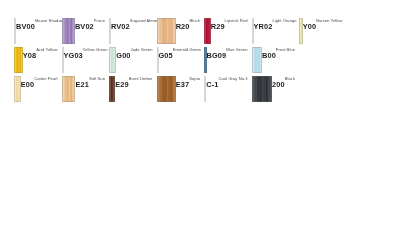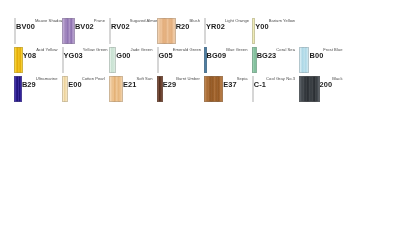--- a/index.html
+++ b/index.html
@@ -86,20 +86,27 @@
         <div class="cname">Sugared Almond Pink</div>
       </div>
       <div class="cell">
         <div class="swatch" style="background: linear-gradient(90deg, rgb(242, 208, 173) 0%, rgb(237, 192, 149) 18%, rgb(229, 173, 120) 38%, rgb(237, 192, 149) 58%, rgb(229, 173, 120) 76%, rgb(237, 192, 149) 88%, rgb(242, 208, 173) 100%);">
           <div class="stripes" style="background: repeating-linear-gradient(90deg, rgba(255, 255, 255, 0.18) 0px, rgba(255, 255, 255, 0.18) 1px, rgba(0, 0, 0, 0.06) 1px, rgba(0, 0, 0, 0.06) 3px);"></div>
         </div>
         <div class="code">R20</div>
         <div class="cname">Blush</div>
       </div>
       <div class="cell">
+        <div class="swatch" style="background: linear-gradient(90deg, rgb(210, 42, 76) 0%, rgb(193, 24, 59) 18%, rgb(162, 8, 44) 38%, rgb(193, 24, 59) 58%, rgb(162, 8, 44) 76%, rgb(193, 24, 59) 88%, rgb(210, 42, 76) 100%);">
+          <div class="stripes" style="background: repeating-linear-gradient(90deg, rgba(255, 255, 255, 0.18) 0px, rgba(255, 255, 255, 0.18) 1px, rgba(0, 0, 0, 0.06) 1px, rgba(0, 0, 0, 0.06) 3px);"></div>
+        </div>
+        <div class="code">R29</div>
+        <div class="cname">Lipstick Red</div>
+      </div>
+      <div class="cell">
         <div class="swatch" style="background: linear-gradient(90deg, rgb(231, 156, 69) 0%, rgb(224, 138, 42) 18%, rgb(207, 122, 28) 38%, rgb(224, 138, 42) 58%, rgb(207, 122, 28) 76%, rgb(224, 138, 42) 88%, rgb(231, 156, 69) 100%);">
           <div class="stripes" style="background: repeating-linear-gradient(90deg, rgba(255, 255, 255, 0.18) 0px, rgba(255, 255, 255, 0.18) 1px, rgba(0, 0, 0, 0.06) 1px, rgba(0, 0, 0, 0.06) 3px);"></div>
         </div>
         <div class="code">YR02</div>
         <div class="cname">Light Orange</div>
       </div>
       <div class="cell">
         <div class="swatch" style="background: linear-gradient(90deg, rgb(247, 245, 210) 0%, rgb(242, 239, 188) 18%, rgb(233, 228, 164) 38%, rgb(242, 239, 188) 58%, rgb(233, 228, 164) 76%, rgb(242, 239, 188) 88%, rgb(247, 245, 210) 100%);">
           <div class="stripes" style="background: repeating-linear-gradient(90deg, rgba(255, 255, 255, 0.18) 0px, rgba(255, 255, 255, 0.18) 1px, rgba(0, 0, 0, 0.06) 1px, rgba(0, 0, 0, 0.06) 3px);"></div>
         </div>
@@ -137,42 +144,28 @@
         <div class="cname">Emerald Green</div>
       </div>
       <div class="cell">
         <div class="swatch" style="background: linear-gradient(90deg, rgb(102, 148, 182) 0%, rgb(75, 127, 166) 18%, rgb(58, 108, 147) 38%, rgb(75, 127, 166) 58%, rgb(58, 108, 147) 76%, rgb(75, 127, 166) 88%, rgb(102, 148, 182) 100%);">
           <div class="stripes" style="background: repeating-linear-gradient(90deg, rgba(255, 255, 255, 0.18) 0px, rgba(255, 255, 255, 0.18) 1px, rgba(0, 0, 0, 0.06) 1px, rgba(0, 0, 0, 0.06) 3px);"></div>
         </div>
         <div class="code">BG09</div>
         <div class="cname">Blue Green</div>
       </div>
       <div class="cell">
-        <div class="swatch" style="background: linear-gradient(90deg, rgb(170, 216, 190) 0%, rgb(143, 201, 168) 18%, rgb(118, 187, 147) 38%, rgb(143, 201, 168) 58%, rgb(118, 187, 147) 76%, rgb(143, 201, 168) 88%, rgb(170, 216, 190) 100%);">
-          <div class="stripes" style="background: repeating-linear-gradient(90deg, rgba(255, 255, 255, 0.18) 0px, rgba(255, 255, 255, 0.18) 1px, rgba(0, 0, 0, 0.06) 1px, rgba(0, 0, 0, 0.06) 3px);"></div>
-        </div>
-        <div class="code">BG23</div>
-        <div class="cname">Coral Sea</div>
-      </div>
-      <div class="cell">
         <div class="swatch" style="background: linear-gradient(90deg, rgb(215, 237, 244) 0%, rgb(195, 228, 239) 18%, rgb(169, 216, 232) 38%, rgb(195, 228, 239) 58%, rgb(169, 216, 232) 76%, rgb(195, 228, 239) 88%, rgb(215, 237, 244) 100%);">
           <div class="stripes" style="background: repeating-linear-gradient(90deg, rgba(255, 255, 255, 0.18) 0px, rgba(255, 255, 255, 0.18) 1px, rgba(0, 0, 0, 0.06) 1px, rgba(0, 0, 0, 0.06) 3px);"></div>
         </div>
         <div class="code">B00</div>
         <div class="cname">Frost Blue</div>
       </div>
     </div>
     <div class="row">
-      <div class="cell">
-        <div class="swatch" style="background: linear-gradient(90deg, rgb(65, 48, 174) 0%, rgb(46, 30, 150) 18%, rgb(31, 17, 121) 38%, rgb(46, 30, 150) 58%, rgb(31, 17, 121) 76%, rgb(46, 30, 150) 88%, rgb(65, 48, 174) 100%);">
-          <div class="stripes" style="background: repeating-linear-gradient(90deg, rgba(255, 255, 255, 0.18) 0px, rgba(255, 255, 255, 0.18) 1px, rgba(0, 0, 0, 0.06) 1px, rgba(0, 0, 0, 0.06) 3px);"></div>
-        </div>
-        <div class="code">B29</div>
-        <div class="cname">Ultramarine</div>
-      </div>
       <div class="cell">
         <div class="swatch" style="background: linear-gradient(90deg, rgb(250, 236, 206) 0%, rgb(246, 226, 182) 18%, rgb(240, 214, 157) 38%, rgb(246, 226, 182) 58%, rgb(240, 214, 157) 76%, rgb(246, 226, 182) 88%, rgb(250, 236, 206) 100%);">
           <div class="stripes" style="background: repeating-linear-gradient(90deg, rgba(255, 255, 255, 0.18) 0px, rgba(255, 255, 255, 0.18) 1px, rgba(0, 0, 0, 0.06) 1px, rgba(0, 0, 0, 0.06) 3px);"></div>
         </div>
         <div class="code">E00</div>
         <div class="cname">Cotton Pearl</div>
       </div>
       <div class="cell">
         <div class="swatch" style="background: linear-gradient(90deg, rgb(245, 214, 176) 0%, rgb(240, 199, 149) 18%, rgb(232, 180, 120) 38%, rgb(240, 199, 149) 58%, rgb(232, 180, 120) 76%, rgb(240, 199, 149) 88%, rgb(245, 214, 176) 100%);">
           <div class="stripes" style="background: repeating-linear-gradient(90deg, rgba(255, 255, 255, 0.18) 0px, rgba(255, 255, 255, 0.18) 1px, rgba(0, 0, 0, 0.06) 1px, rgba(0, 0, 0, 0.06) 3px);"></div>

